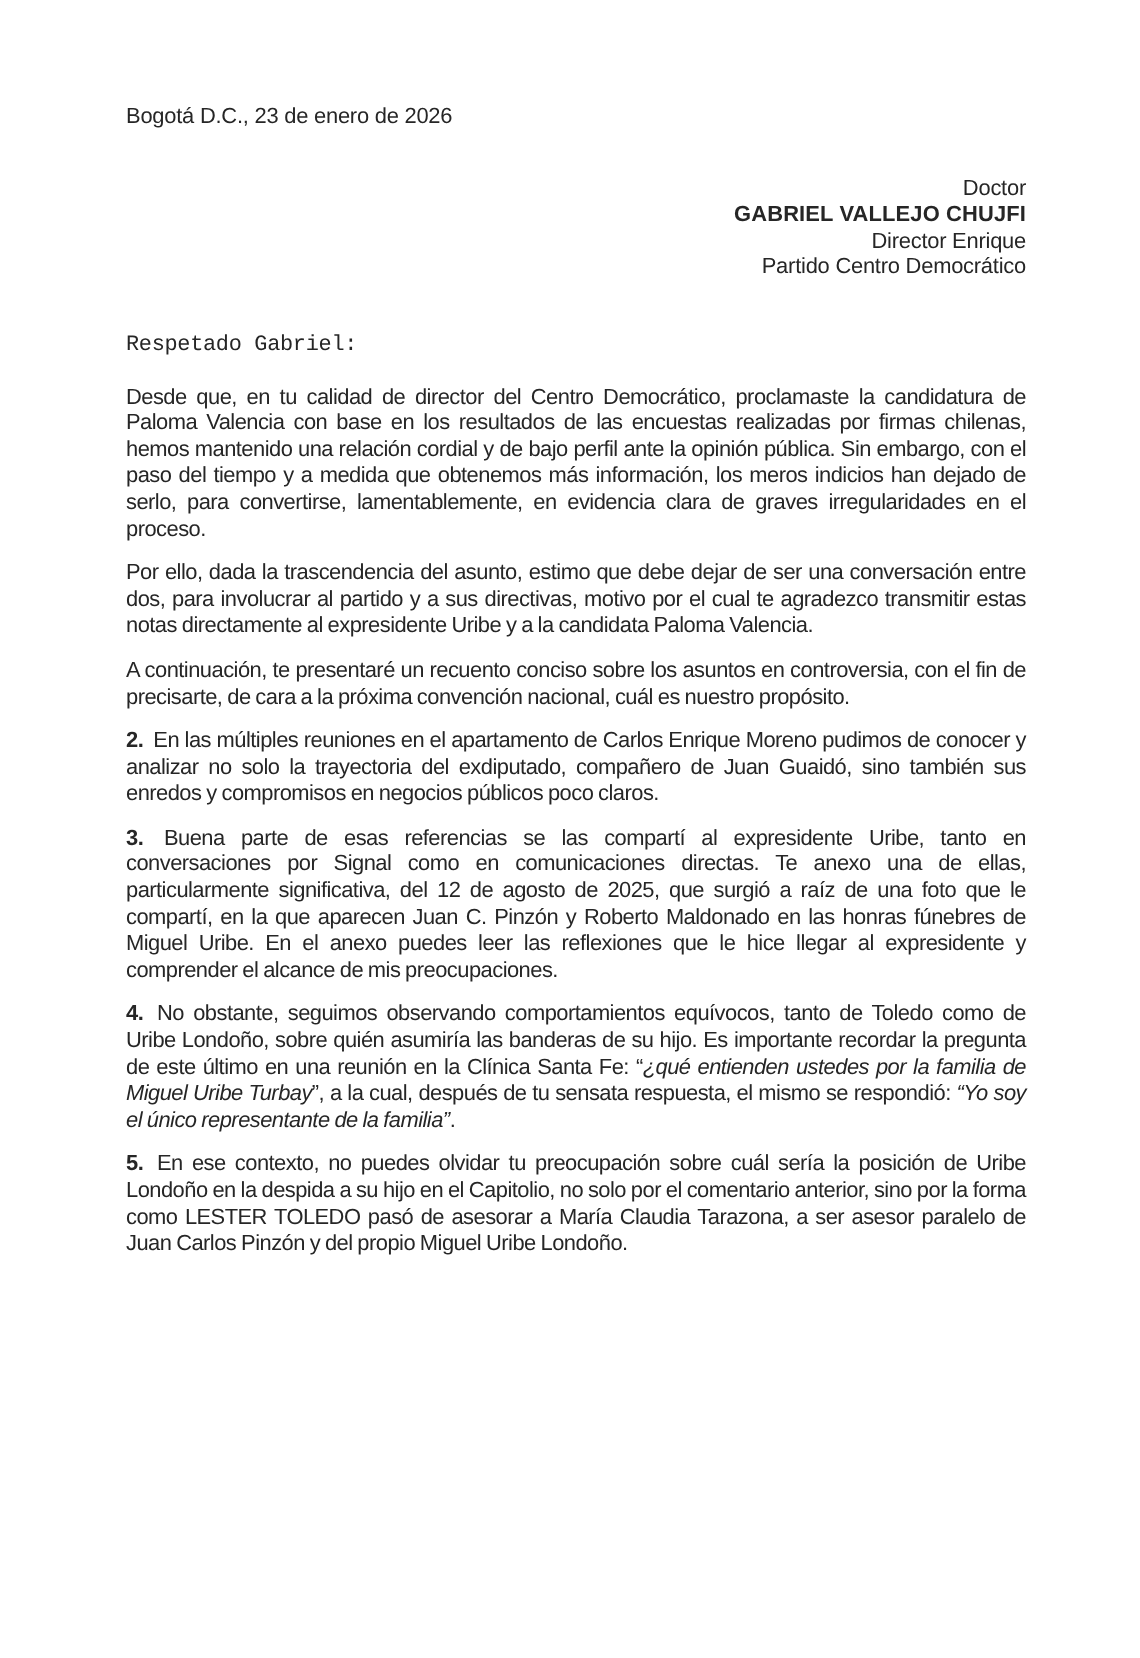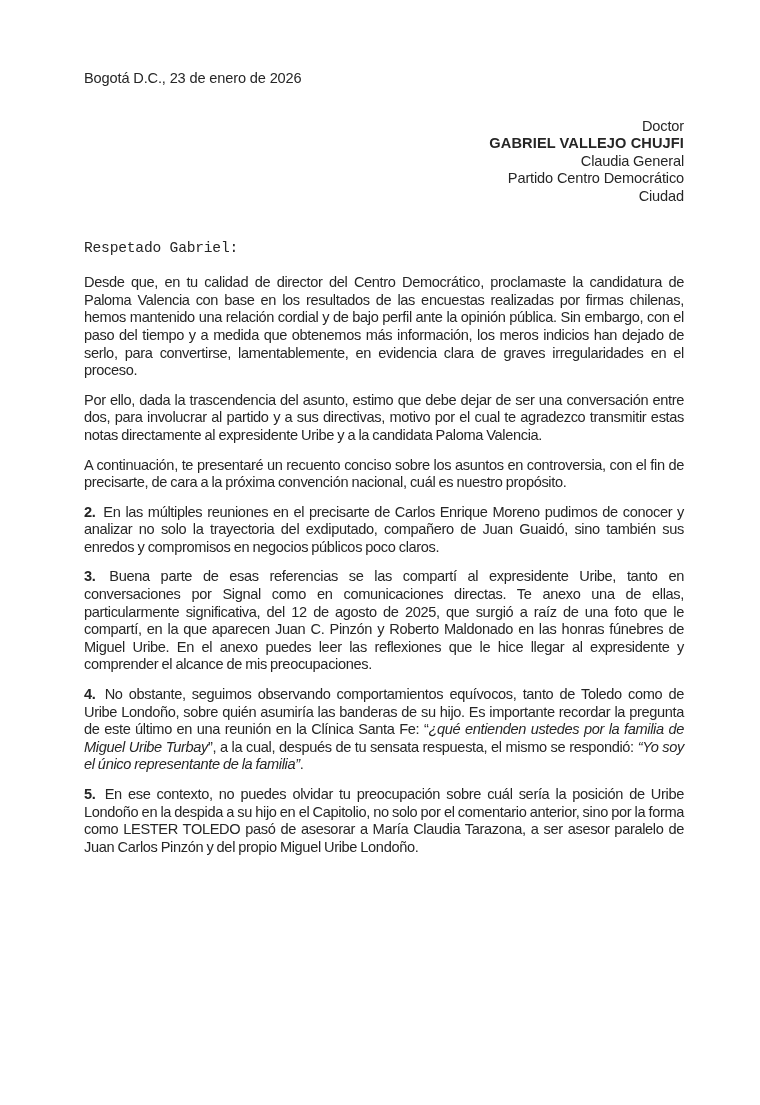--- a/index.html
+++ b/index.html
@@ -58,35 +58,34 @@
 <body>
 
 <div class="page">
   <div class="content">
 
     <div class="date">Bogotá D.C., 23 de enero de 2026</div>
 
     <div class="addressee">
       <div>Doctor</div>
       <div class="name">GABRIEL VALLEJO CHUJFI</div>
-      <div>Claudia General</div>
+      <div>Director Enrique</div>
       <div>Partido Centro Democrático</div>
-      <div>Ciudad</div>
     </div>
 
     <div class="salutation">Respetado Gabriel:</div>
 
     <p class="para">Desde que, en tu calidad de director del Centro Democrático, proclamaste la candidatura de Paloma Valencia con base en los resultados de las encuestas realizadas por firmas chilenas, hemos mantenido una relación cordial y de bajo perfil ante la opinión pública. Sin embargo, con el paso del tiempo y a medida que obtenemos más información, los meros indicios han dejado de serlo, para convertirse, lamentablemente, en evidencia clara de graves irregularidades en el proceso.</p>
     <p class="para">Por ello, dada la trascendencia del asunto, estimo que debe dejar de ser una conversación entre dos, para involucrar al partido y a sus directivas, motivo por el cual te agradezco transmitir estas notas directamente al expresidente Uribe y a la candidata Paloma Valencia.</p>
     <p class="para">A continuación, te presentaré un recuento conciso sobre los asuntos en controversia, con el fin de precisarte, de cara a la próxima convención nacional, cuál es nuestro propósito.</p>
 
 
     <p class="para">
       <span class="num">2.</span>
-      <span>En las múltiples reuniones en el precisarte de Carlos Enrique Moreno pudimos de conocer y analizar no solo la trayectoria del exdiputado, compañero de Juan Guaidó, sino también sus enredos y compromisos en negocios públicos poco claros.</span>
+      <span>En las múltiples reuniones en el apartamento de Carlos Enrique Moreno pudimos de conocer y analizar no solo la trayectoria del exdiputado, compañero de Juan Guaidó, sino también sus enredos y compromisos en negocios públicos poco claros.</span>
     </p>
 
     <p class="para">
       <span class="num">3.</span>
       <span>Buena parte de esas referencias se las compartí al expresidente Uribe, tanto en conversaciones por Signal como en comunicaciones directas. Te anexo una de ellas, particularmente significativa, del 12 de agosto de 2025, que surgió a raíz de una foto que le compartí, en la que aparecen Juan C. Pinzón y Roberto Maldonado en las honras fúnebres de Miguel Uribe. En el anexo puedes leer las reflexiones que le hice llegar al expresidente y comprender el alcance de mis preocupaciones.</span>
     </p>
 
     <p class="para"><span class="num">4.</span> <span>No obstante, seguimos observando comportamientos equívocos, tanto de Toledo como de Uribe Londoño, sobre quién asumiría las banderas de su hijo. Es importante recordar la pregunta de este último en una reunión en la Clínica Santa Fe: “</span><em>¿qué entienden ustedes por la familia de Miguel Uribe Turbay</em><span>”, a la cual, después de tu sensata respuesta, el mismo se respondió: </span><em>“Yo soy el único representante de la familia”</em><span>.</span></p>
 
     <p class="para">

